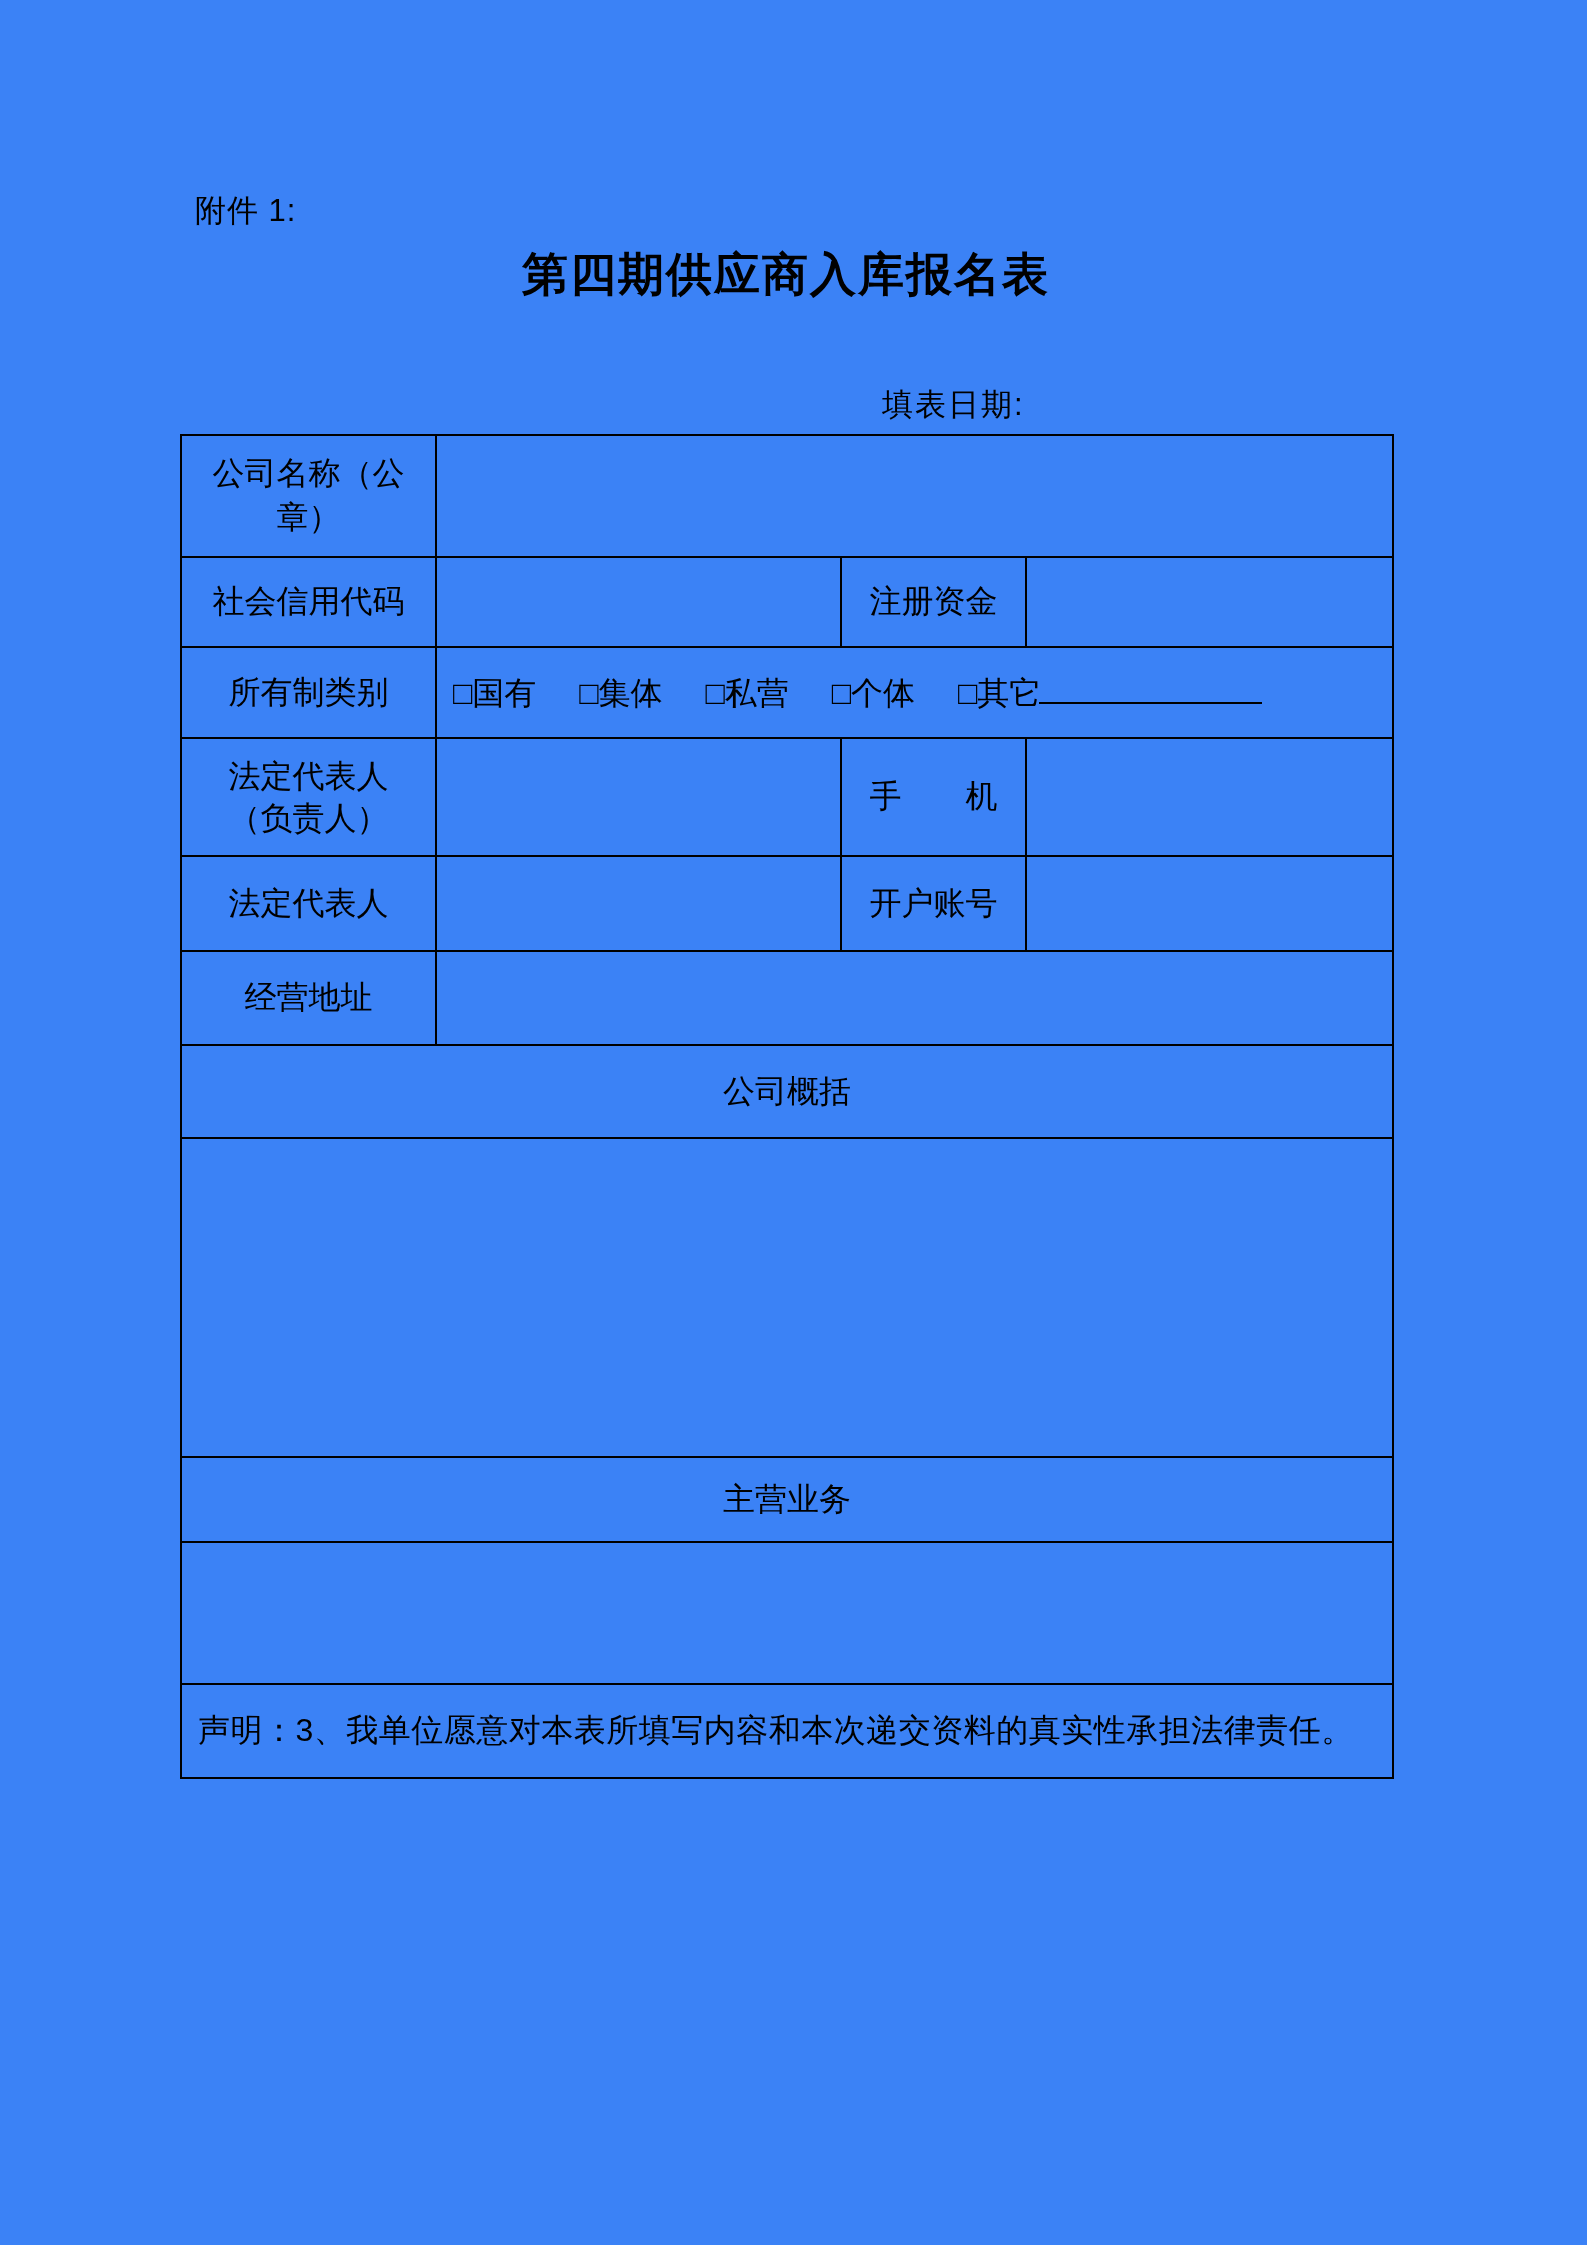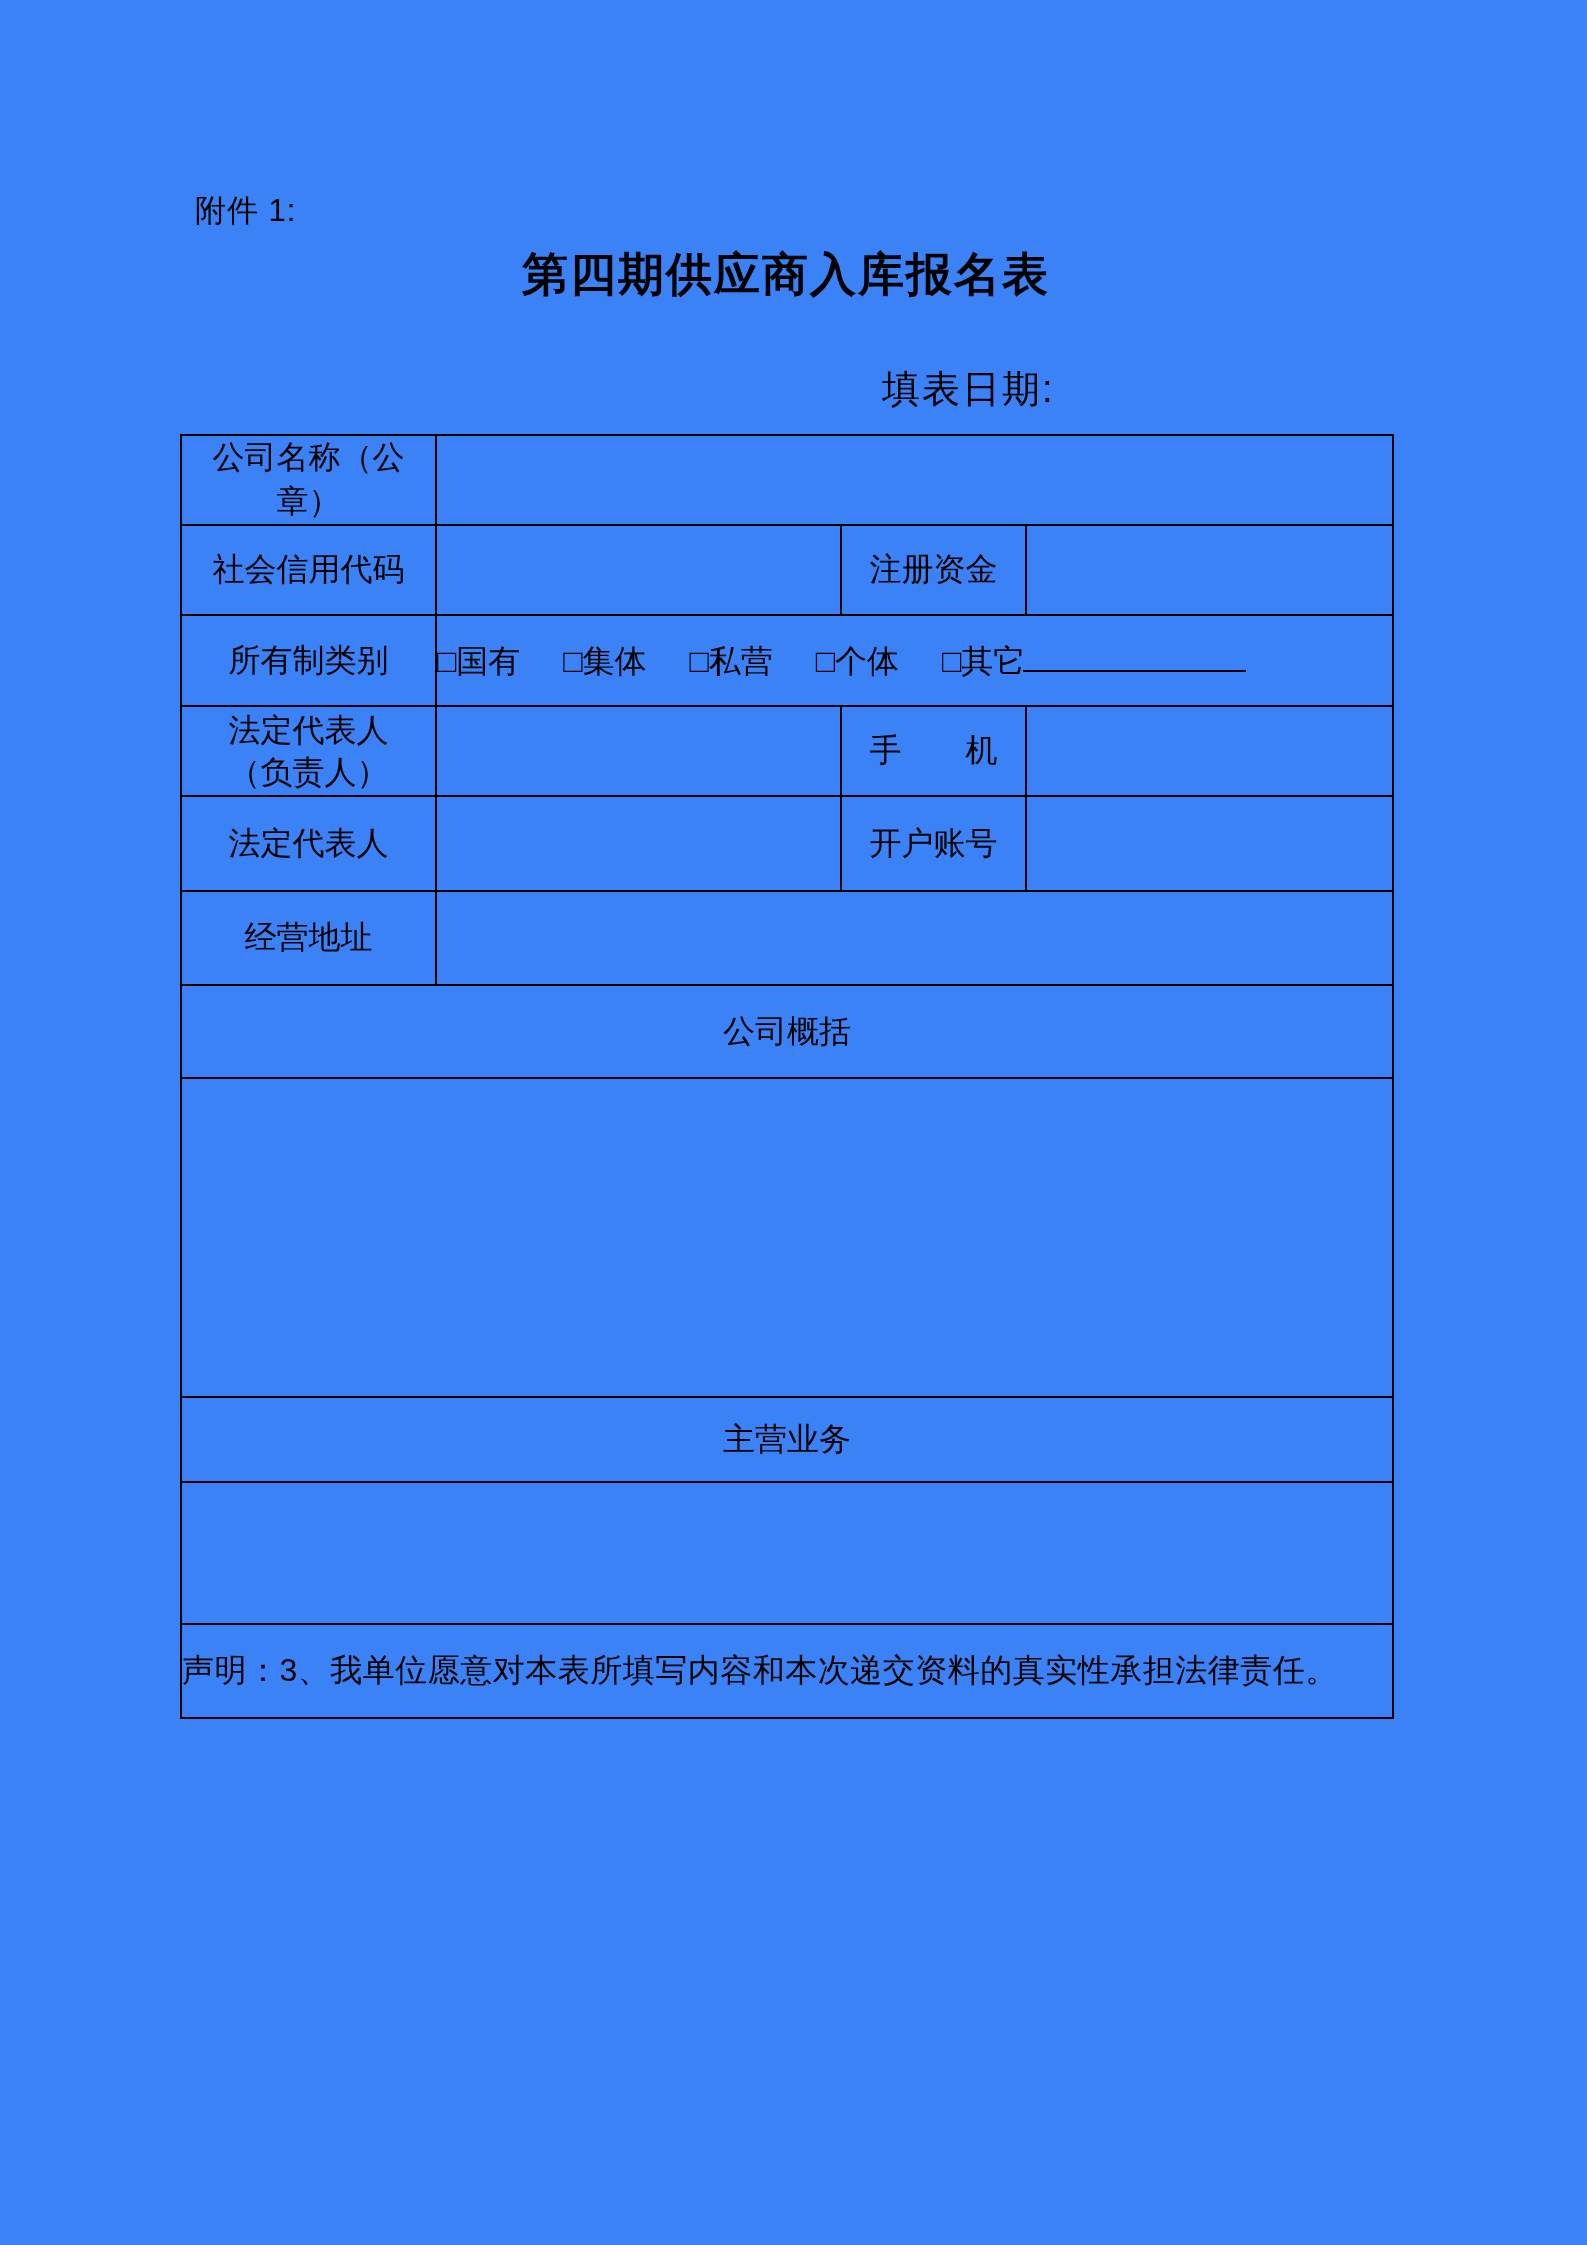--- a/index.html
+++ b/index.html
@@ -13,31 +13,31 @@
   }
   .attachment{
     position:absolute;left:195px;top:190px;
     font-size:31px;letter-spacing:1px;
   }
   .doc-title{
     position:absolute;left:180px;top:244px;width:1212px;
     text-align:center;font-size:46px;font-weight:bold;letter-spacing:2px;
   }
   .fill-date{
-    position:absolute;left:882px;top:364px;
-    font-size:38px;letter-spacing:2px;
+    position:absolute;left:882px;top:384px;
+    font-size:31px;letter-spacing:2px;
   }
   table.form{
     position:absolute;left:180px;top:434px;
     width:1212px;
     border-collapse:collapse;table-layout:fixed;
   }
   table.form td{
     border:2px solid #000;
-    padding:0;
+    padding:16px;
     vertical-align:middle;
     font-size:32px;
     overflow:hidden;
     margin-top:24px;
   }
   td.lbl{text-align:center;}
   td.fill{text-align:left;}
   .h88{height:88px;} .h95{height:95px;} .h90{height:90px;} .h91{height:91px;}
   .h94{height:94px;} .h93{height:93px;} .h319{height:319px;} .h85{height:85px;}
   .h142{height:142px;}

